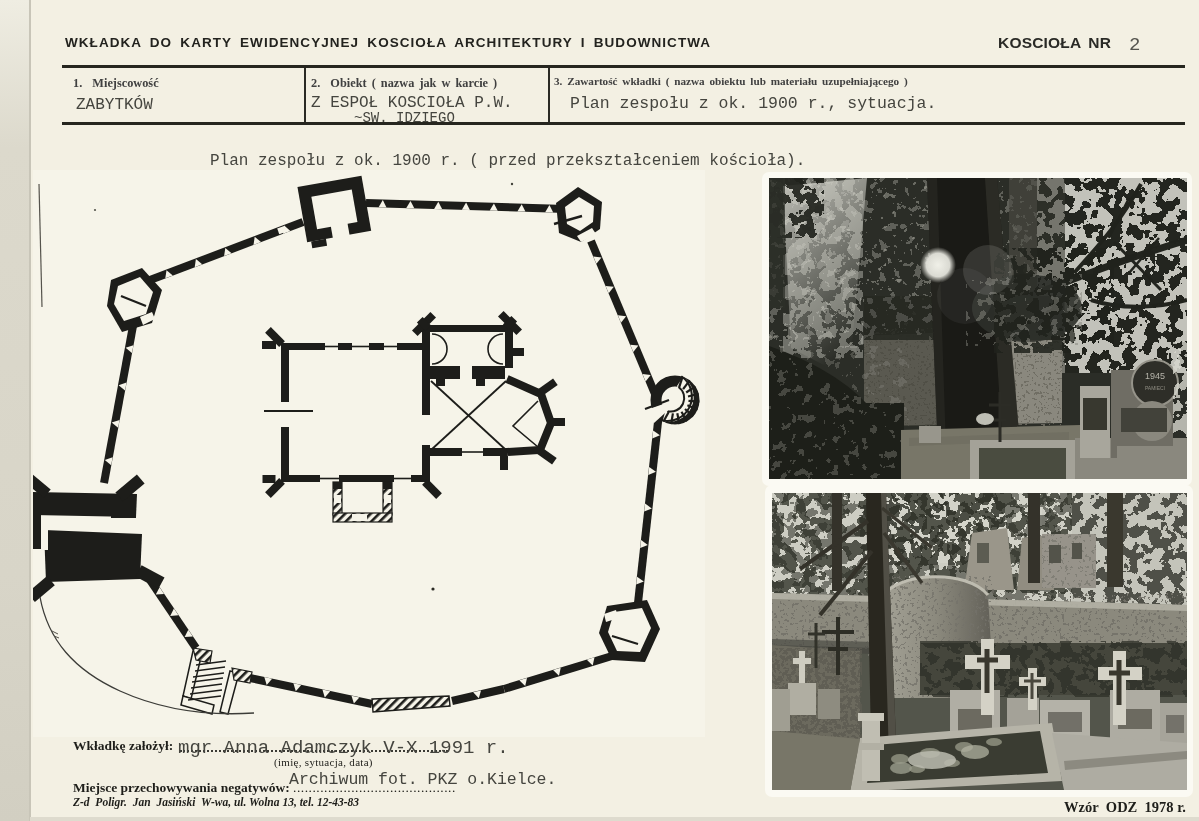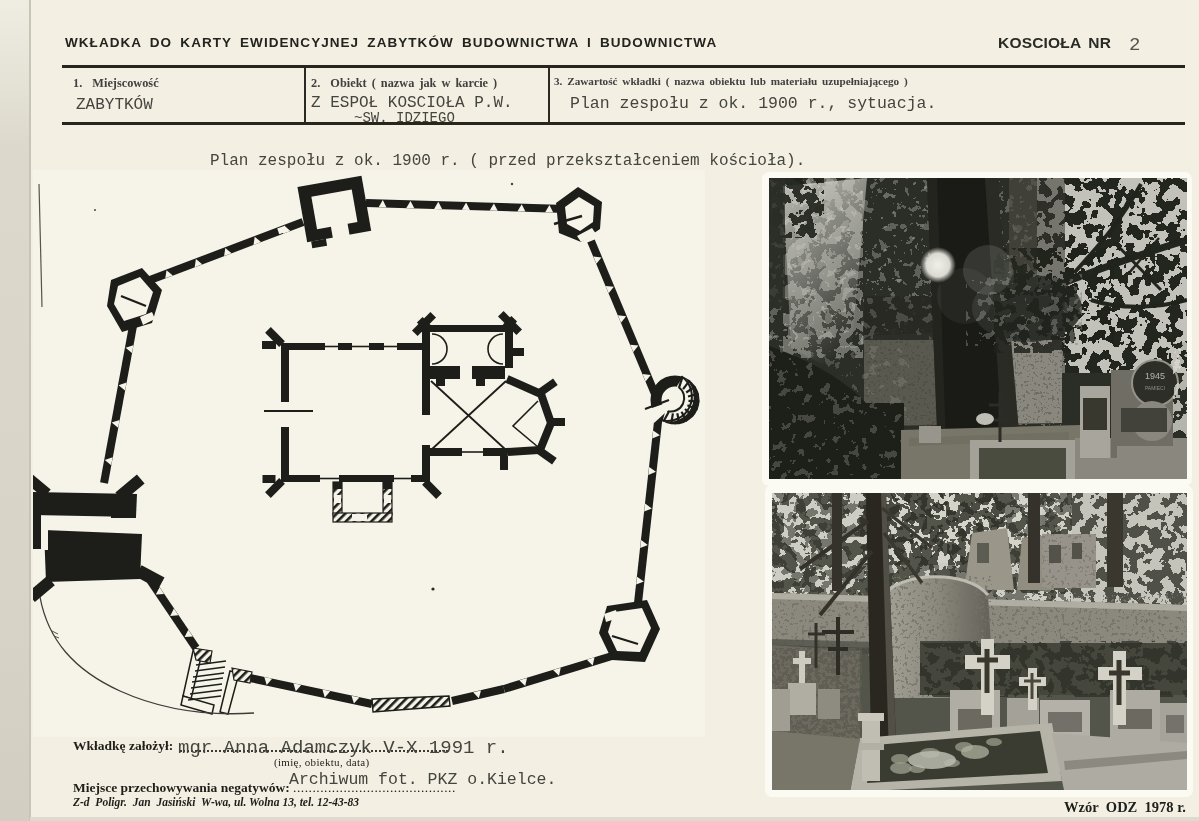--- a/index.html
+++ b/index.html
@@ -20,21 +20,21 @@
   .cap{left:199px;top:152px;font-size:16px;margin-left:11px;}
   .foot-lbl{font-weight:bold;color:#1e1e1a;font-family:"Liberation Serif",serif;}
 </style>
 </head>
 <body>
   <div class="abs edge-left"></div>
   <div class="abs crease"></div>
   <div class="abs" style="left:704px;top:172px;width:1px;height:563px;background:#d8d5c8;"></div>
   <div class="abs" style="left:30px;top:817px;width:1169px;height:4px;background:#dedbce;"></div>
 
-  <div class="abs hdr">WKŁADKA DO KARTY EWIDENCYJNEJ ZABYTKÓW BUDOWNICTWA I BUDOWNICTWA</div>
+  <div class="abs hdr">WKŁADKA DO KARTY EWIDENCYJNEJ KOSCIOŁA ARCHITEKTURY I BUDOWNICTWA</div>
   <div class="abs zal">KOSCIOŁA NR</div>
   <div class="abs zal2">2</div>
   <div class="abs rule-top"></div>
   <div class="abs rule-bot"></div>
   <div class="abs vline" style="left:304px;"></div>
   <div class="abs vline" style="left:548px;"></div>
 
   <div class="abs lbl" style="left:73px;top:76px;">1.&nbsp; Miejscowość</div>
   <div class="abs lbl" style="left:311px;top:76px;">2.&nbsp; Obiekt ( nazwa jak w karcie )</div>
   <div class="abs lbl" style="left:554px;top:75px;font-size:11.2px;">3. Zawartość wkładki ( nazwa obiektu lub materiału uzupełniającego )</div>
@@ -224,21 +224,21 @@
 <polygon points="508.0,456.0 508.0,470.0 500.0,470.0 500.0,456.0" fill="#1d1d1a"></polygon>
 <circle cx="433" cy="589" r="1.6" fill="#2a2a24"></circle>
 <circle cx="512" cy="184" r="1.2" fill="#44443c"></circle>
 <circle cx="95" cy="210" r="1.1" fill="#55554d"></circle>
 <path d="M52,631 l6,3 m-4,2 l5,2" stroke="#55534b" stroke-width="1" fill="none"></path>
 </svg>
 
   <div class="abs foot-lbl" style="left:73px;top:738px;font-size:13.5px;">Wkładkę założył:</div>
   <div class="abs" style="left:180px;top:750px;width:268px;border-bottom:2px dotted #3a3a34;"></div>
   <div class="abs mono" style="left:178px;top:737px;font-size:19px;">mgr Anna Adamczyk V-X 1991 r.</div>
-  <div class="abs foot-lbl" style="left:274px;top:756px;font-size:11px;letter-spacing:0.3px;font-weight:normal;">(imię, obiektu, data)</div>
+  <div class="abs foot-lbl" style="left:274px;top:756px;font-size:11px;letter-spacing:0.3px;font-weight:normal;">(imię, sytuacja, data)</div>
   <div class="abs mono" style="left:289px;top:770px;font-size:16.5px;">Archiwum fot. PKZ o.Kielce.</div>
   <div class="abs foot-lbl" style="left:73px;top:780px;font-size:13.5px;">Miejsce przechowywania negatywów: <span style="font-weight:normal;letter-spacing:0.5px;">..........................................</span></div>
   <div class="abs foot-lbl" style="left:73px;top:796px;font-size:11.5px;font-style:italic;font-weight:bold;">Z-d &nbsp;Poligr. &nbsp;Jan &nbsp;Jasiński &nbsp;W-wa, ul. Wolna 13, tel. 12-43-83</div>
   <div class="abs foot-lbl" style="left:1064px;top:799px;font-size:14.5px;">Wzór&nbsp; ODZ&nbsp; 1978 r.</div>
 
   <div class="abs" style="left:762px;top:172px;width:430px;height:314px;background:#fbfaf3;border-radius:7px;"></div>
   <svg class="abs" style="left:769px;top:178px;filter:blur(0.45px);" width="418" height="301" viewBox="0 0 418 301">
 <defs>
 <filter id="m_lt" x="0%" y="0%" width="100%" height="100%" color-interpolation-filters="sRGB">
         <feTurbulence type="fractalNoise" baseFrequency="0.11" numOctaves="3" seed="11" result="n"></feTurbulence>

